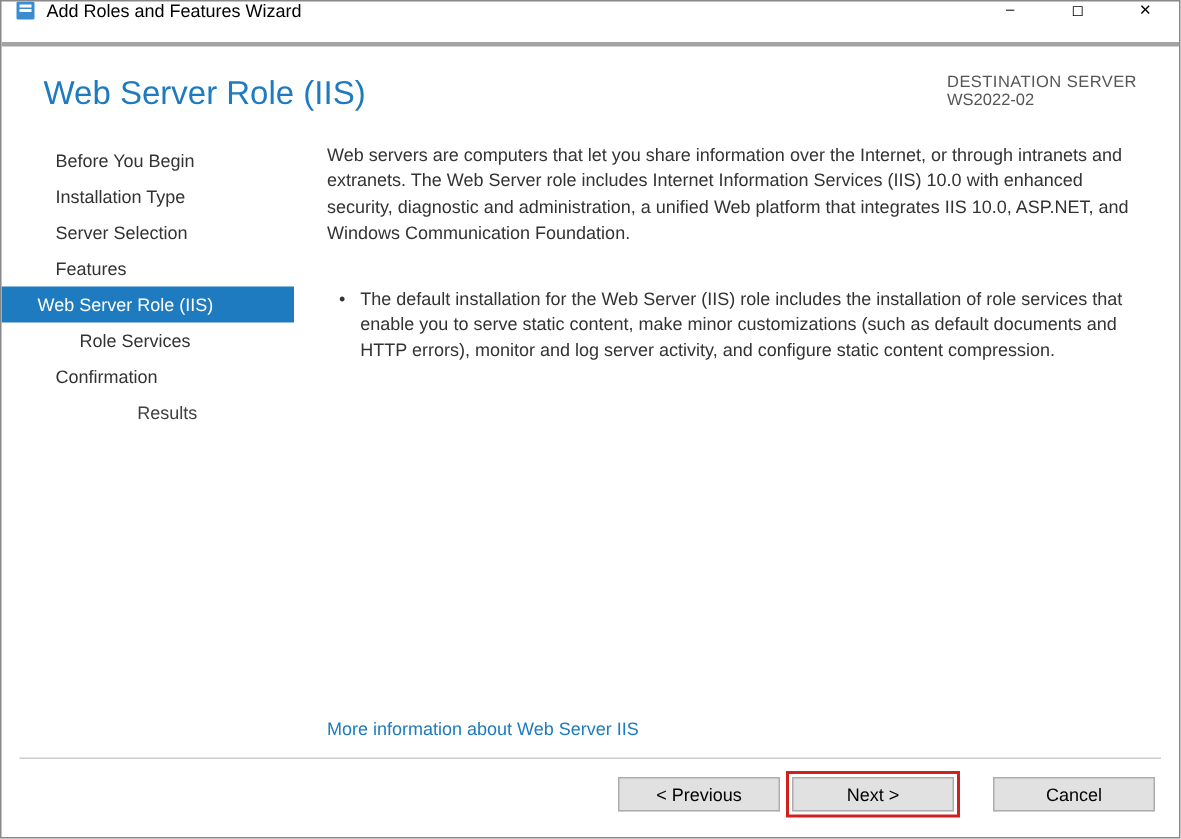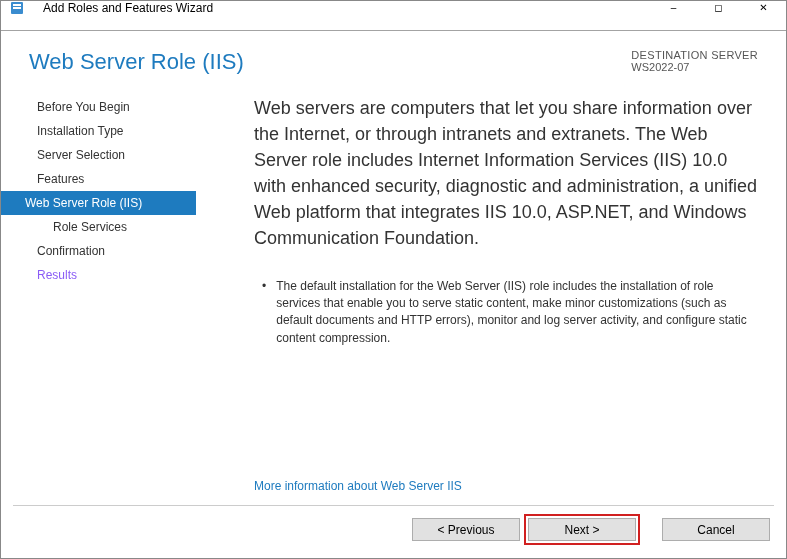--- a/index.html
+++ b/index.html
@@ -11,22 +11,21 @@
       height: 559px;
       overflow: hidden;
       border: 1px solid #888;
       position: relative;
     }
     .titlebar {
       height: 30px;
       display: flex;
       align-items: center;
       padding: 0 0 16px 8px;
-      border-bottom: 1px solid #a3a3a3;
-      gap: 12px;
+      border-bottom: 3px solid #a3a3a3;
     }
     .titlebar .app-icon {
       width: 16px; height: 16px;
       margin-right: 6px;
       display: inline-flex;
     }
     .titlebar .title-text { font-size: 12px; color: #000; }
     .win-controls { margin-left: auto; display: flex; }
     .win-btn {
       width: 45px; height: 30px;
@@ -49,48 +48,47 @@
     .dest {
       text-align: left;
       font-size: 11px;
       color: #555;
     }
     .dest .dest-label { letter-spacing: 0.3px; }
     .body-area {
       display: flex;
       padding: 0 0 0 0;
       height: 420px;
-      gap: 36px;
     }
     .sidebar {
       width: 195px;
       padding-top: 10px;
     }
     .sidebar .step {
       padding: 5px 10px 5px 36px;
       font-size: 12px;
       color: #333;
       cursor: default;
       white-space: nowrap;
     }
     .sidebar .step.sub { padding-left: 52px; }
     .sidebar .step.selected {
       background: #1e7bbf;
       color: #fff;
       padding-left: 24px;
     }
-    .sidebar .step.disabled { color: #8b5cf6; }
+    .sidebar .step.disabled { color: #404040; text-align: center; }
     .content {
       flex: 1;
       padding: 10px 28px 0 22px;
       display: flex;
       flex-direction: column;
     }
     .intro-text {
-      font-size: 18px;
+      font-size: 12px;
       color: #333;
       line-height: 1.45;
       margin-bottom: 26px;
     }
     .bullets { padding-left: 8px; }
     .bullet {
       display: flex;
       font-size: 12px;
       color: #333;
       line-height: 1.45;
@@ -155,21 +153,21 @@
     <div class="win-btn">–</div>
     <div class="win-btn">◻</div>
     <div class="win-btn">✕</div>
   </div>
 </div>
 
 <div class="header-area">
   <div class="page-title">Web Server Role (IIS)</div>
   <div class="dest">
     <div class="dest-label">DESTINATION SERVER</div>
-    <div>WS2022-07</div>
+    <div>WS2022-02</div>
   </div>
 </div>
 
 <div class="body-area">
   <div class="sidebar" id="sidebar">
       <div class="step">Before You Begin</div>
       <div class="step">Installation Type</div>
       <div class="step">Server Selection</div>
       <div class="step">Features</div>
       <div class="step selected">Web Server Role (IIS)</div>

